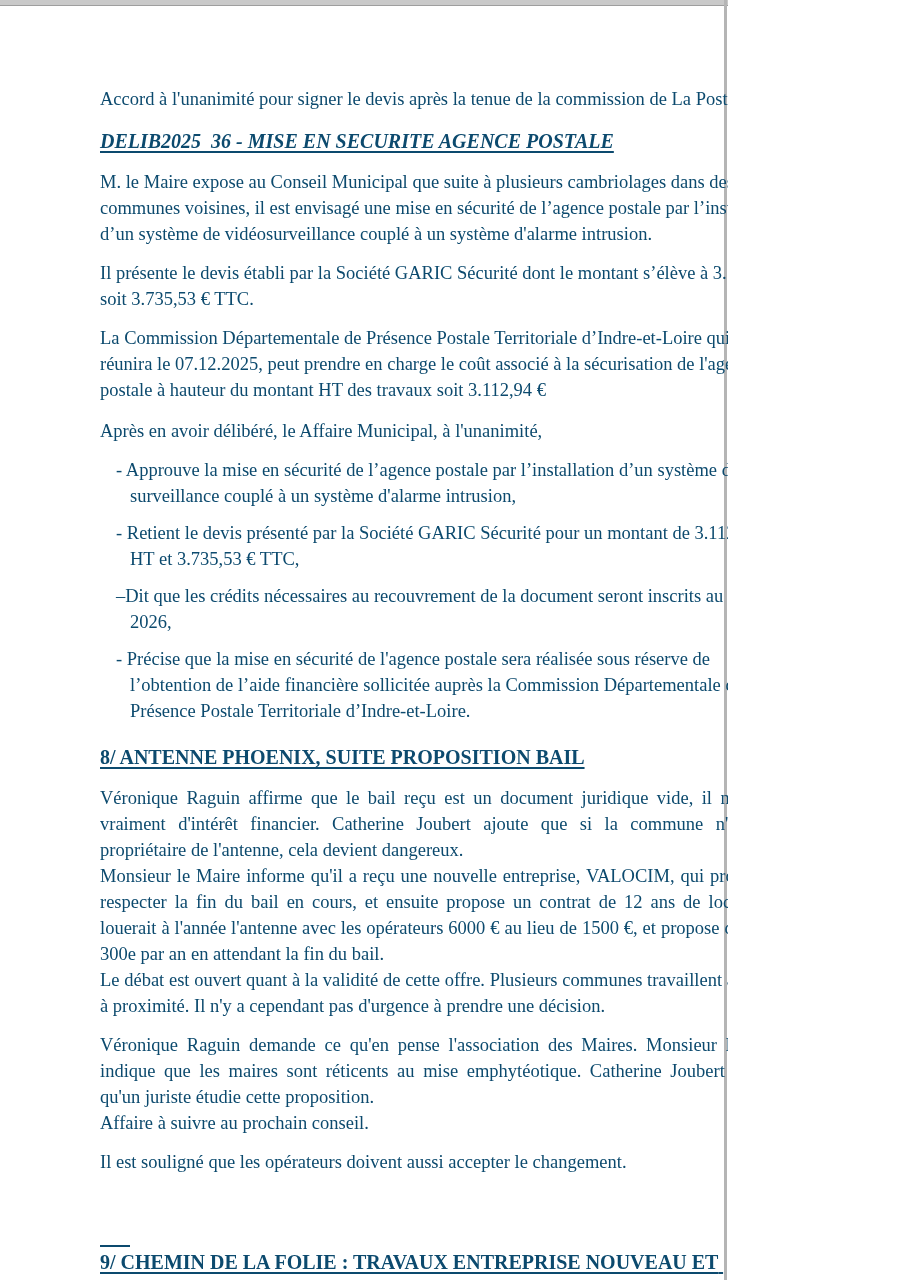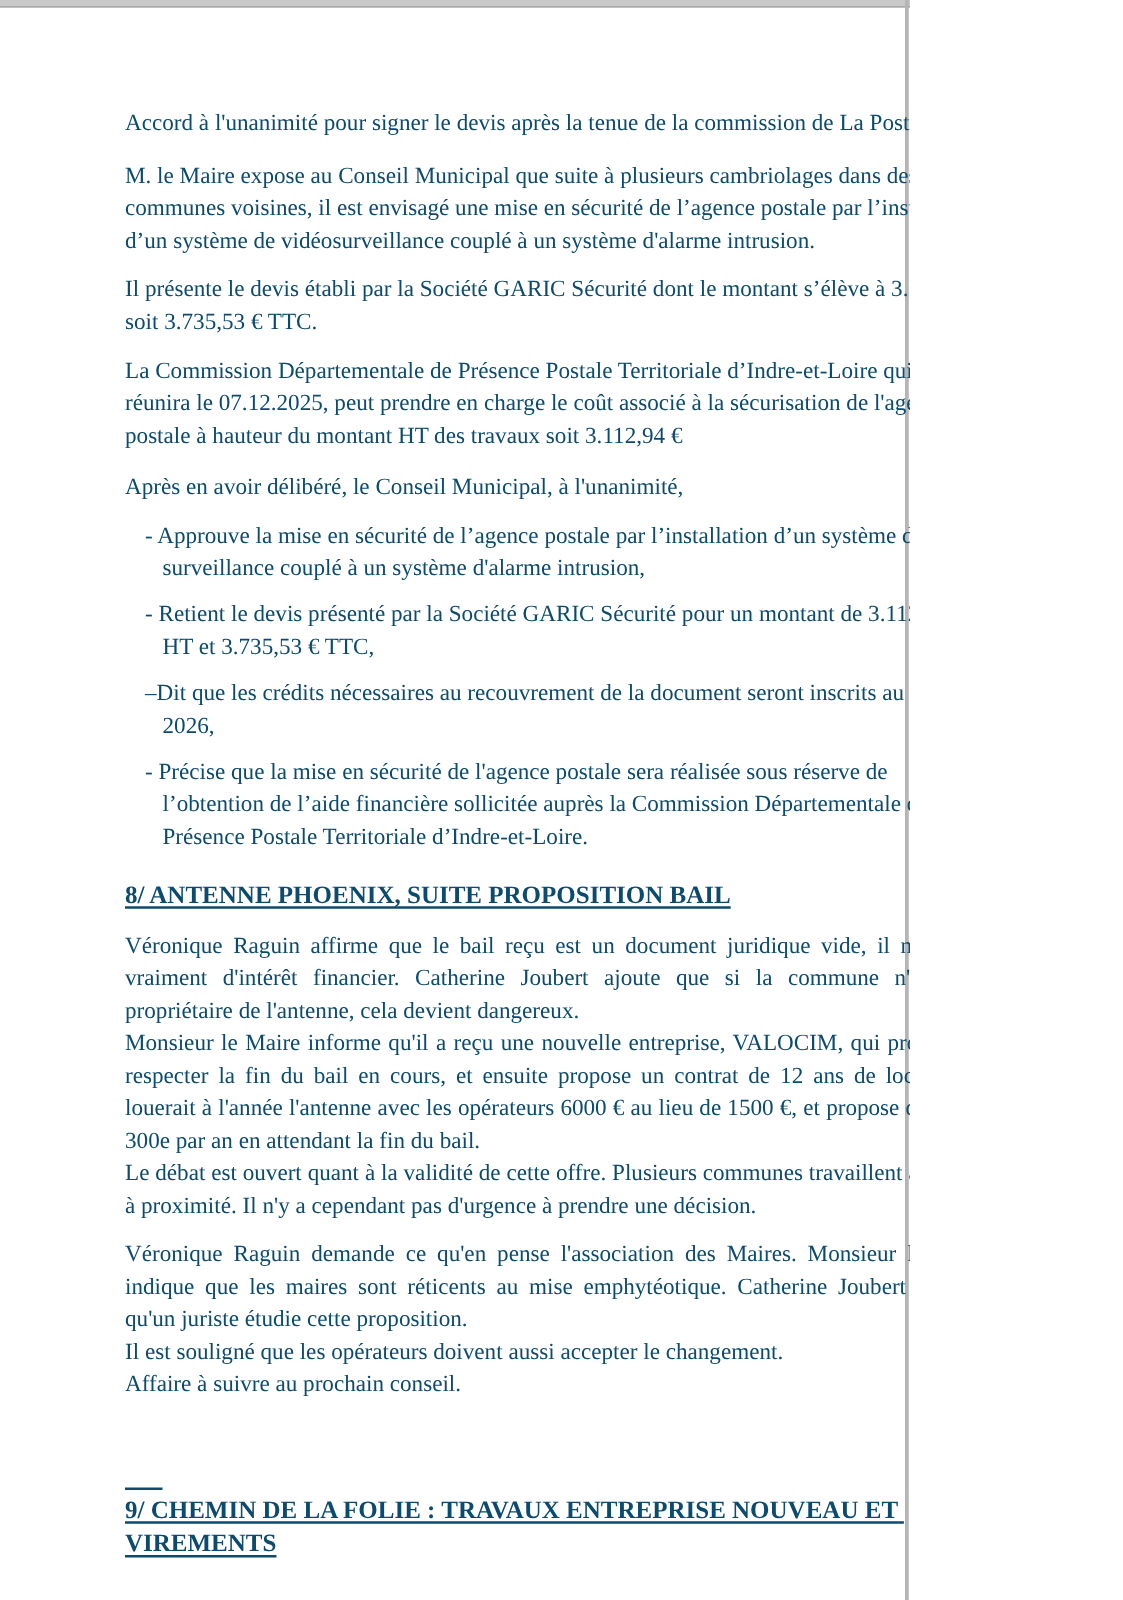--- a/index.html
+++ b/index.html
@@ -68,49 +68,50 @@
 <body>
 
 <div class="page">
   <div class="scan-top-edge"></div>
   <div class="scan-right-edge"></div>
 
   <div class="content">
 
     <p class="para" style="margin-bottom:16px">Accord à l'unanimité pour signer le devis après la tenue de la commission de La Poste.</p>
 
+    <h2 class="heading italic first" style="margin-top:0">DELIB2025  36 - MISE EN SECURITE AGENCE POSTALE</h2>
 
     <p class="para">M. le Maire expose au Conseil Municipal que suite à plusieurs cambriolages dans des communes voisines, il est envisagé une mise en sécurité de l’agence postale par l’installation d’un système de vidéosurveillance couplé à un système d'alarme intrusion.</p>
 
     <p class="para">Il présente le devis établi par la Société GARIC Sécurité dont le montant s’élève à 3.112,94 € soit 3.735,53 € TTC.</p>
 
     <p class="para" style="margin-bottom:15px">La Commission Départementale de Présence Postale Territoriale d’Indre-et-Loire qui se réunira le 07.12.2025, peut prendre en charge le coût associé à la sécurisation de l'agence postale à hauteur du montant HT des travaux soit 3.112,94 €</p>
 
-    <p class="para">Après en avoir délibéré, le Conseil Municipal, à l'unanimité,</p>
+    <p class="para">Après en avoir délibéré, le Affaire Municipal, à l'unanimité,</p>
 
     <div class="bullet-list">
       <p class="bullet-item">- Approuve la mise en sécurité de l’agence postale par l’installation d’un système de vidéo surveillance couplé à un système d'alarme intrusion,</p>
       <p class="bullet-item">- Retient le devis présenté par la Société GARIC Sécurité pour un montant de 3.112,94 € HT et 3.735,53 € TTC,</p>
       <p class="bullet-item">–Dit que les crédits nécessaires au recouvrement de la document seront inscrits au BP 2026,</p>
       <p class="bullet-item">- Précise que la mise en sécurité de l'agence postale sera réalisée sous réserve de l’obtention de l’aide financière sollicitée auprès la Commission Départementale de Présence Postale Territoriale d’Indre-et-Loire.</p>
     </div>
 
     <h2 class="heading">8/ ANTENNE PHOENIX, SUITE PROPOSITION BAIL</h2>
 
     <p class="para tight justify">Véronique Raguin affirme que le bail reçu est un document juridique vide, il n'y a pas vraiment d'intérêt financier. Catherine Joubert ajoute que si la commune n'est plus propriétaire de l'antenne, cela devient dangereux.</p>
 
     <p class="para tight justify">Monsieur le Maire informe qu'il a reçu une nouvelle entreprise, VALOCIM, qui propose de respecter la fin du bail en cours, et ensuite propose un contrat de 12 ans de location. Il louerait à l'année l'antenne avec les opérateurs 6000 € au lieu de 1500 €, et propose de verser 300e par an en attendant la fin du bail.</p>
 
     <p class="para justify">Le débat est ouvert quant à la validité de cette offre. Plusieurs communes travaillent avec eux à proximité. Il n'y a cependant pas d'urgence à prendre une décision.</p>
 
     <p class="para tight justify">Véronique Raguin demande ce qu'en pense l'association des Maires. Monsieur le Maire indique que les maires sont réticents au mise emphytéotique. Catherine Joubert propose qu'un juriste étudie cette proposition.</p>
 
+    <p class="para">Affaire à suivre au prochain conseil.</p>
+
     <p class="para tight">Il est souligné que les opérateurs doivent aussi accepter le changement.</p>
-
-    <p class="para">Affaire à suivre au prochain conseil.</p>
 
     <h2 class="heading">
       <span class="heading-line">9/ CHEMIN DE LA FOLIE : TRAVAUX ENTREPRISE NOUVEAU ET VIREMENTS</span>
       
     </h2>
 
   </div>
 </div>
 
 </body></html>

